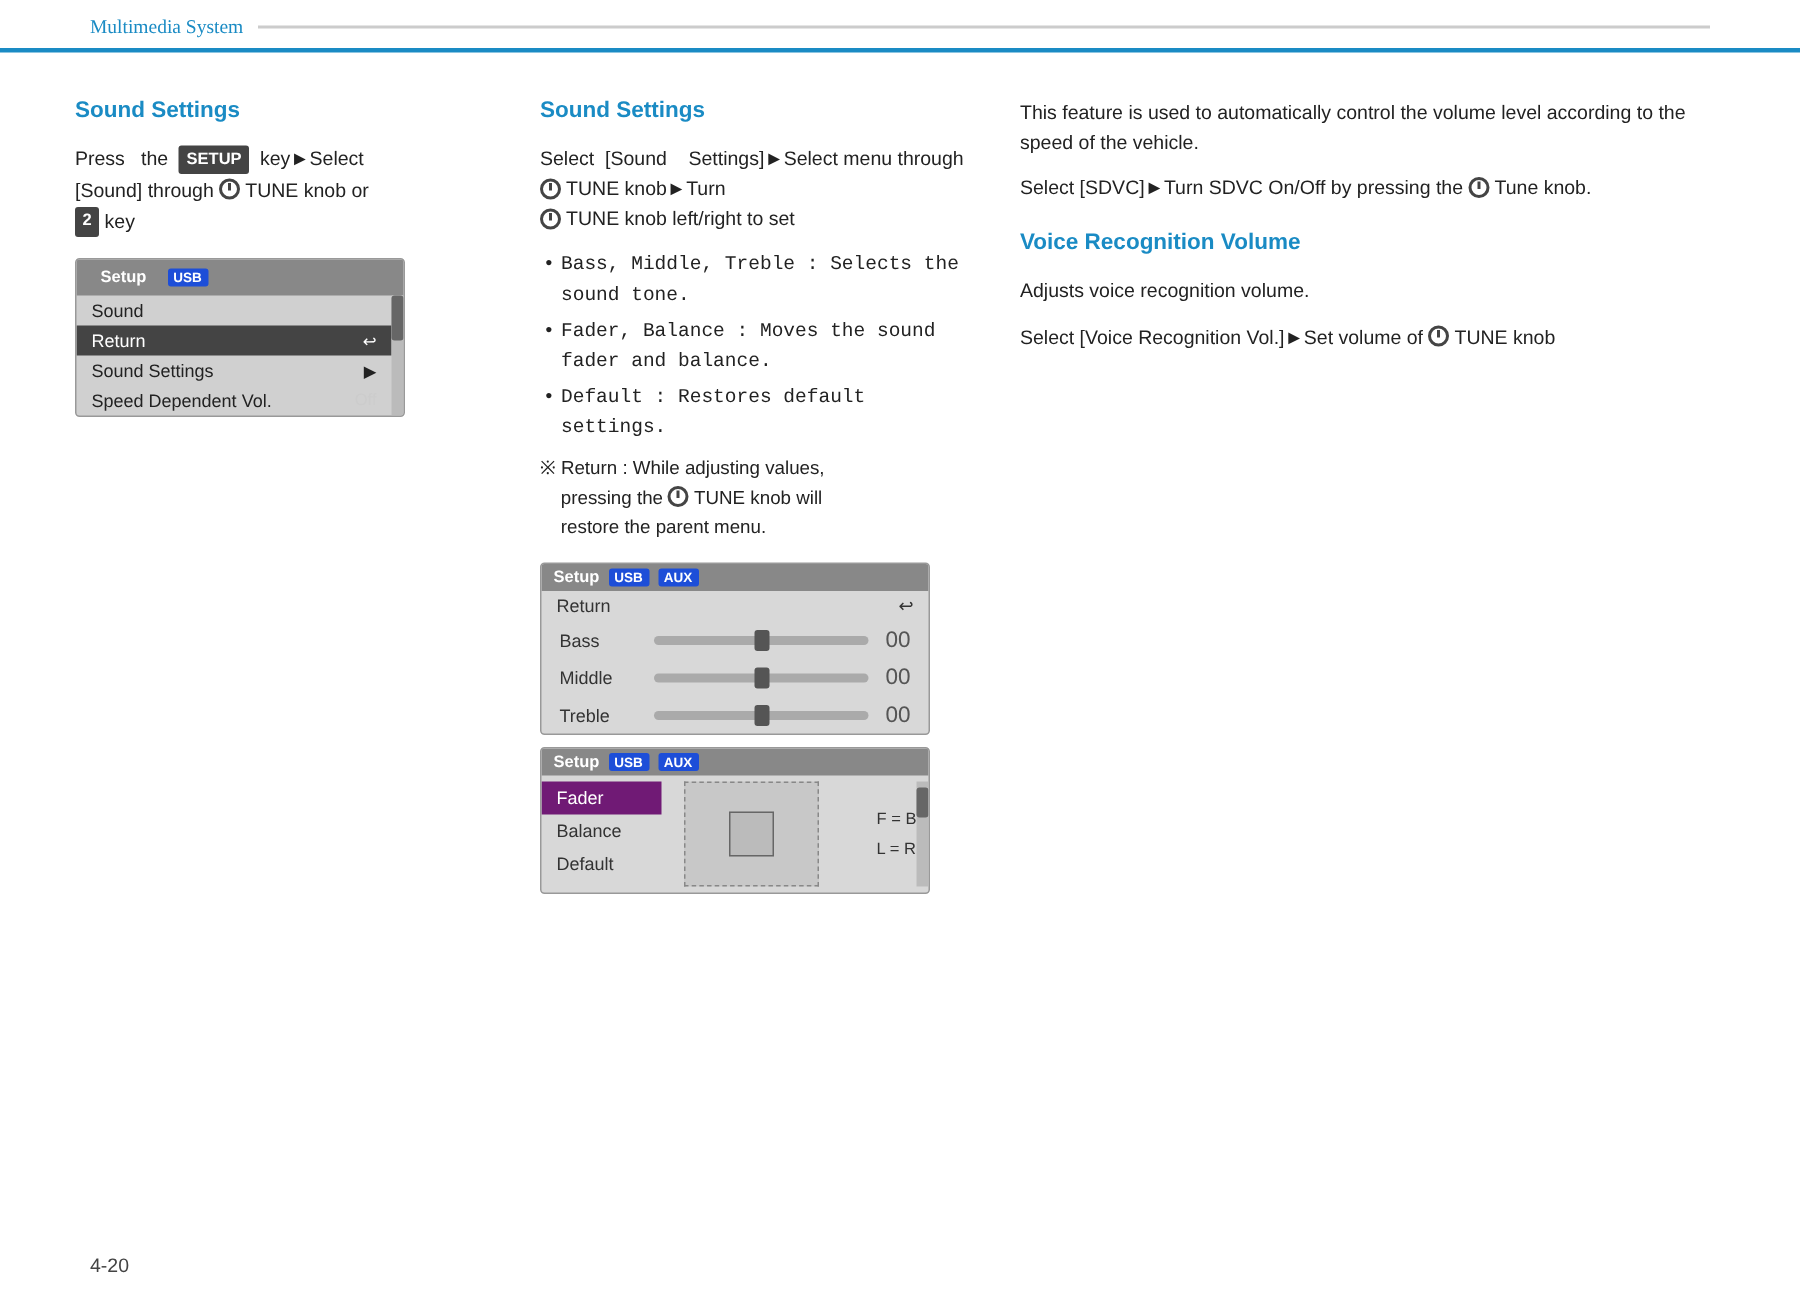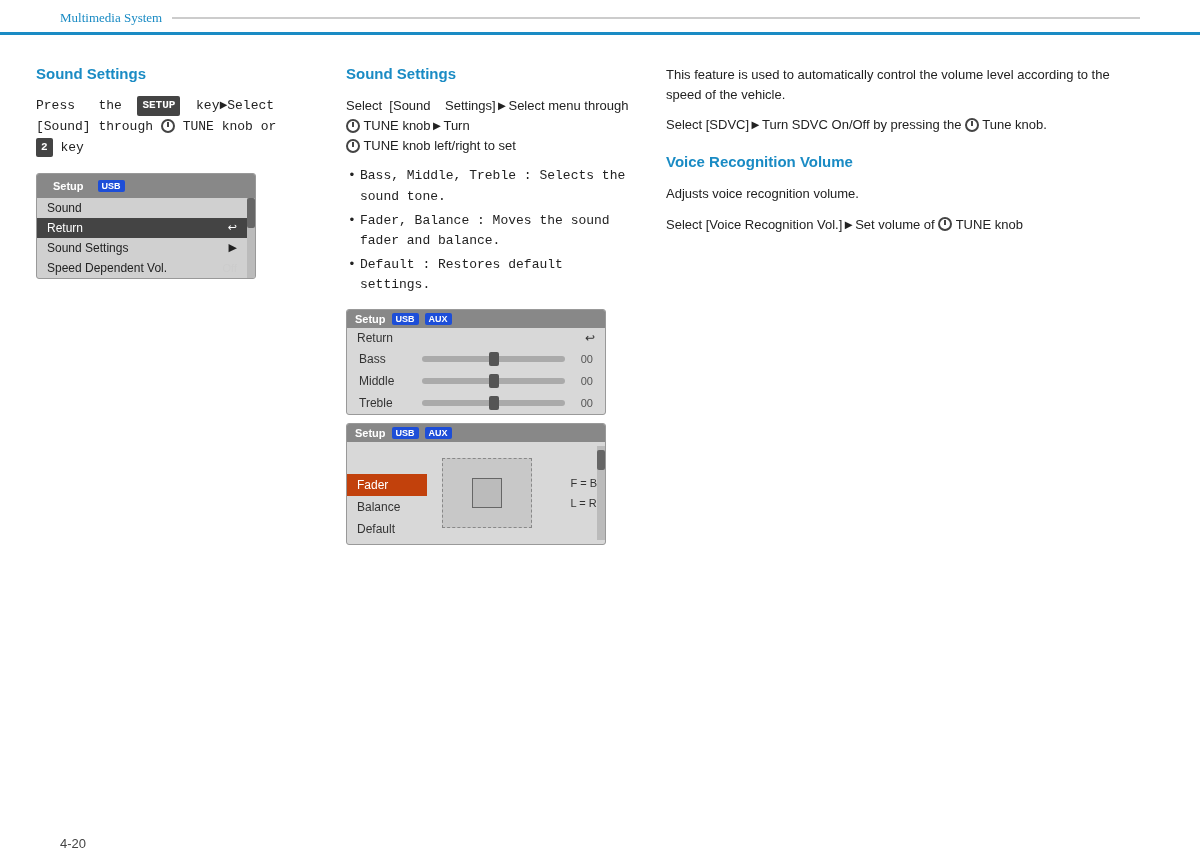--- a/index.html
+++ b/index.html
@@ -29,21 +29,21 @@
     .header-line {
       flex: 1;
       height: 2px;
       background: #cccccc;
       margin-left: 10px;
     }
 
     
     .content {
       display: flex;
-      padding: 30px 60px 20px 36px;
+      padding: 30px 60px 20px 50px;
       gap: 30px;
     }
 
     
     .col-left {
       width: 280px;
       flex-shrink: 0;
     }
     .col-mid {
       width: 290px;
@@ -249,21 +249,21 @@
       position: absolute;
       left: 50%;
       top: 50%;
       transform: translate(-50%, -50%);
       width: 10px;
       height: 14px;
       background: #555;
       border-radius: 2px;
     }
     .slider-val {
-      font-size: 11px;
+      font-size: 15px;
       color: #555;
       width: 20px;
       text-align: right;
     }
     .return-row {
       padding: 3px 10px;
       font-size: 12px;
       color: #333;
       display: flex;
       align-items: center;
@@ -285,23 +285,22 @@
     }
     .fader-list {
       width: 80px;
     }
     .fader-list-row {
       padding: 4px 10px;
       font-size: 12px;
       color: #333;
     }
     .fader-list-row.selected {
-      background: #c2410c;
-      color: #fff;
-      margin-top: 28px;
+      background: #701a75;
+      color: #fff;
     }
     .fader-grid-area {
       flex: 1;
       display: flex;
       align-items: center;
       justify-content: center;
       position: relative;
     }
     .fader-grid {
       width: 90px;
@@ -347,21 +346,20 @@
       bottom: 10px;
       left: 60px;
       font-size: 13px;
       color: #444;
     }
 
     .press-line {
       font-size: 13px;
       line-height: 1.6;
       margin-bottom: 14px;
-      font-family: Liberation Mono, monospace;
     }
   </style>
 </head>
 <body>
 
 <div class="header">
   <span class="header-title">Multimedia System</span>
   <div class="header-line"></div>
 </div>
 
@@ -414,20 +412,25 @@
       Select &nbsp;[Sound &nbsp;&nbsp; Settings]►Select menu through <span class="tune-knob"></span> TUNE knob►Turn<br>
       <span class="tune-knob"></span> TUNE knob left/right to set
     </p>
 
     <ul class="bullet-list">
       <li>Bass, Middle, Treble : Selects the sound tone.</li>
       <li>Fader, Balance : Moves the sound fader and balance.</li>
       <li>Default : Restores default settings.</li>
     </ul>
 
+    <p class="note-text">
+      ※ Return : While adjusting values,<br>
+      &nbsp;&nbsp;&nbsp;&nbsp;pressing the <span class="tune-knob"></span> TUNE knob will<br>
+      &nbsp;&nbsp;&nbsp;&nbsp;restore the parent menu.
+    </p>
 
     <div class="screen-ui-2">
       <div class="screen-header-2">
         <span>Setup</span>
         <span class="usb-badge">USB</span>
         <span class="usb-badge">AUX</span>
       </div>
       <div class="return-row">
         <span>Return</span>
         <span>↩</span>

